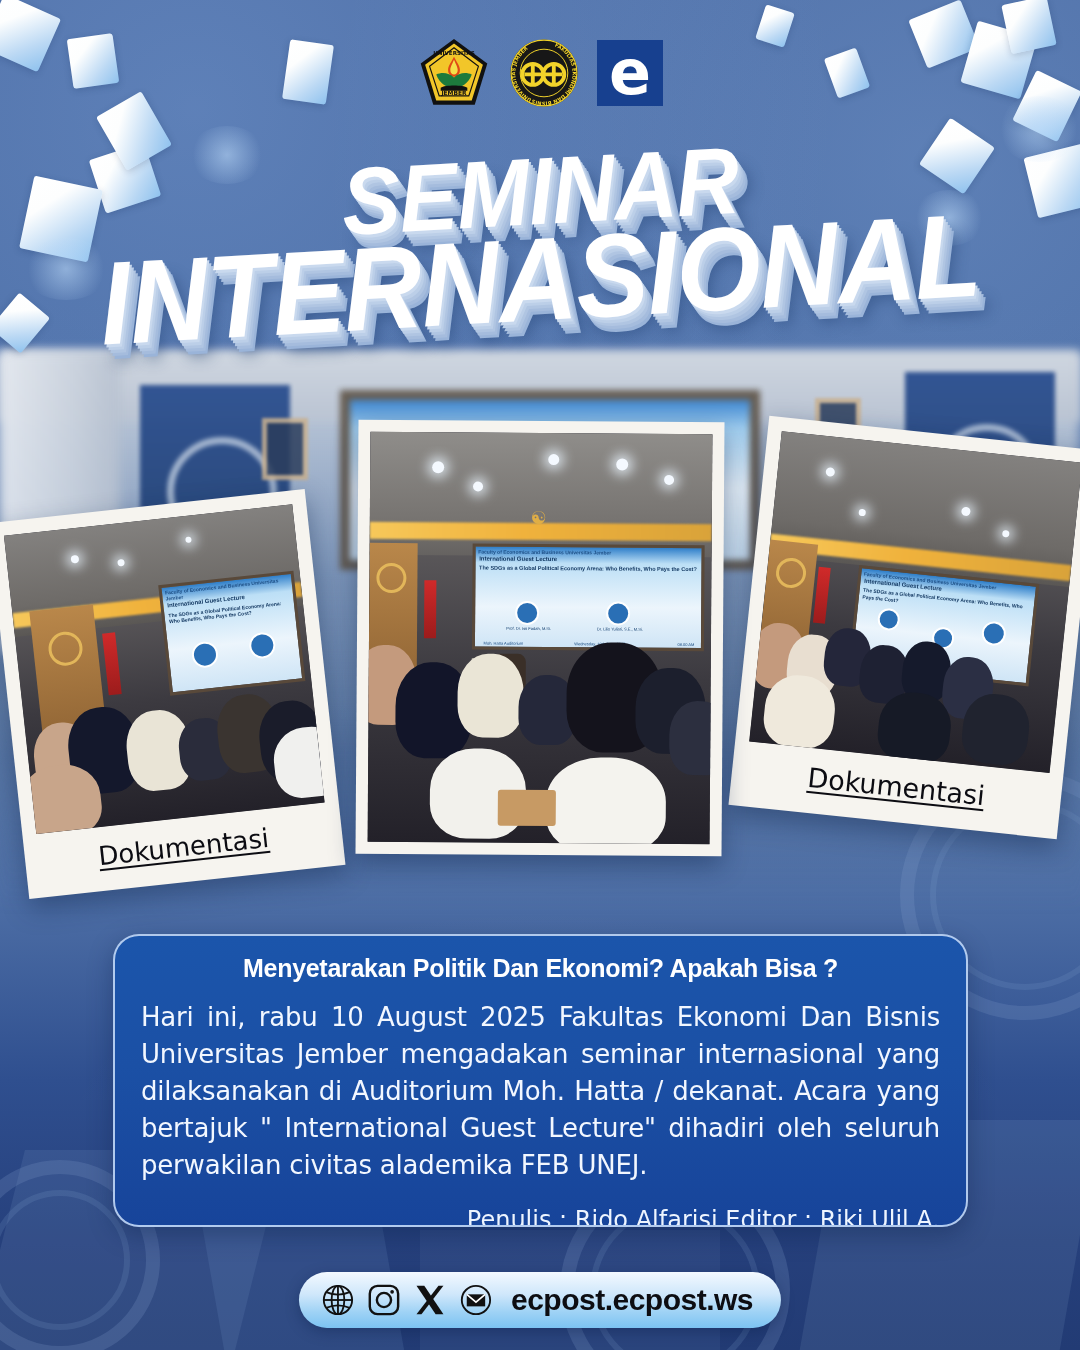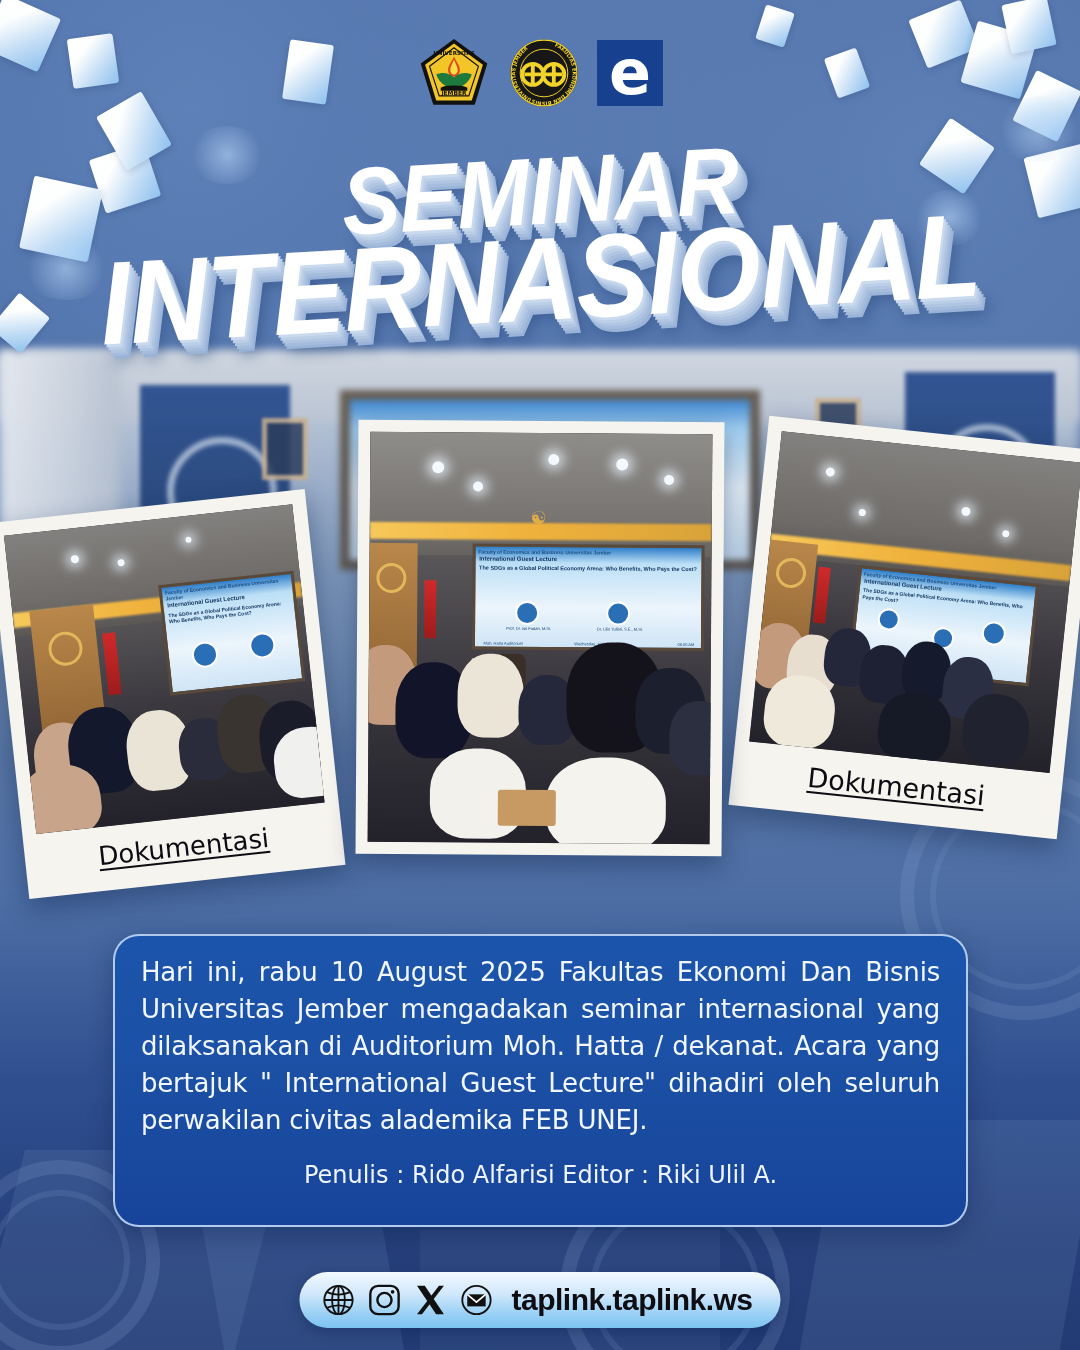--- a/index.html
+++ b/index.html
@@ -186,21 +186,21 @@
   .card .hdg{
     color:#fff; font-weight:700; font-size:25px; text-align:center;
     letter-spacing:-.3px; margin-bottom:16px;
   }
   .card .body{
     color:#f2f7ff; font-size:26px; line-height:1.42; text-align:justify;
     font-family:"DejaVu Sans", sans-serif; font-weight:400;
     letter-spacing:-.2px;
   }
   .card .credit{
-    color:#eef5ff; font-size:24px; text-align:center; margin-top:22px;
+    color:#eef5ff; font-size:24px; text-align:right; margin-top:22px;
     font-family:"DejaVu Sans", sans-serif;
   }
 
   
   .footer{
     position:absolute; left:50%; transform:translateX(-50%);
     top:1272px; height:56px; z-index:15;
     display:flex; align-items:center; gap:12px;
     padding:0 28px 0 22px; border-radius:28px;
     background:linear-gradient(180deg,#f3f9ff 0%,#cfe7fb 40%,#9ed2f5 72%,#7cc3f2 100%);
@@ -413,20 +413,21 @@
           <div class="sc-head" style="left:88%; top:30%; width:60px; height:74px; background:#2c2f3f;"></div>
           <div class="sc-head" style="left:18%; top:54%; width:96px; height:90px; background:#f2f1ec;"></div>
           <div class="sc-head" style="left:52%; top:58%; width:120px; height:96px; background:#f4f3ee;"></div>
           <div style="position:absolute; left:38%; top:74%; width:58px; height:36px; background:#c79a64; border-radius:3px;"></div>
         </div>
       </div>
     </div>
   </div>
 
   <div class="card">
+    <div class="hdg">Menyetarakan Politik Dan Ekonomi? Apakah Bisa ?</div>
     <div class="body">Hari ini, rabu 10 August 2025 Fakultas Ekonomi Dan Bisnis Universitas Jember mengadakan seminar internasional yang dilaksanakan di Auditorium Moh. Hatta / dekanat. Acara yang bertajuk " International Guest Lecture" dihadiri oleh seluruh perwakilan civitas alademika FEB UNEJ.</div>
     <div class="credit">Penulis : Rido Alfarisi   Editor : Riki Ulil A.</div>
   </div>
 
   <div class="footer">
 
     <span class="ic">
       <svg viewBox="0 0 48 48" width="34" height="34">
         <g fill="none" stroke="#111" stroke-width="2.6">
           <circle cx="24" cy="24" r="20"></circle>
@@ -455,16 +456,16 @@
     </span>
 
     <span class="ic">
       <svg viewBox="0 0 48 48" width="34" height="34">
         <circle cx="24" cy="24" r="20" fill="none" stroke="#111" stroke-width="2.6"></circle>
         <rect x="11" y="16" width="26" height="17" fill="#111"></rect>
         <path d="M11 16 L24 27 L37 16" fill="none" stroke="#fff" stroke-width="2.4"></path>
       </svg>
     </span>
 
-    <span class="url">taplink.taplink.ws</span>
+    <span class="url">ecpost.ecpost.ws</span>
   </div>
 
 </div>
 
 </body></html>

